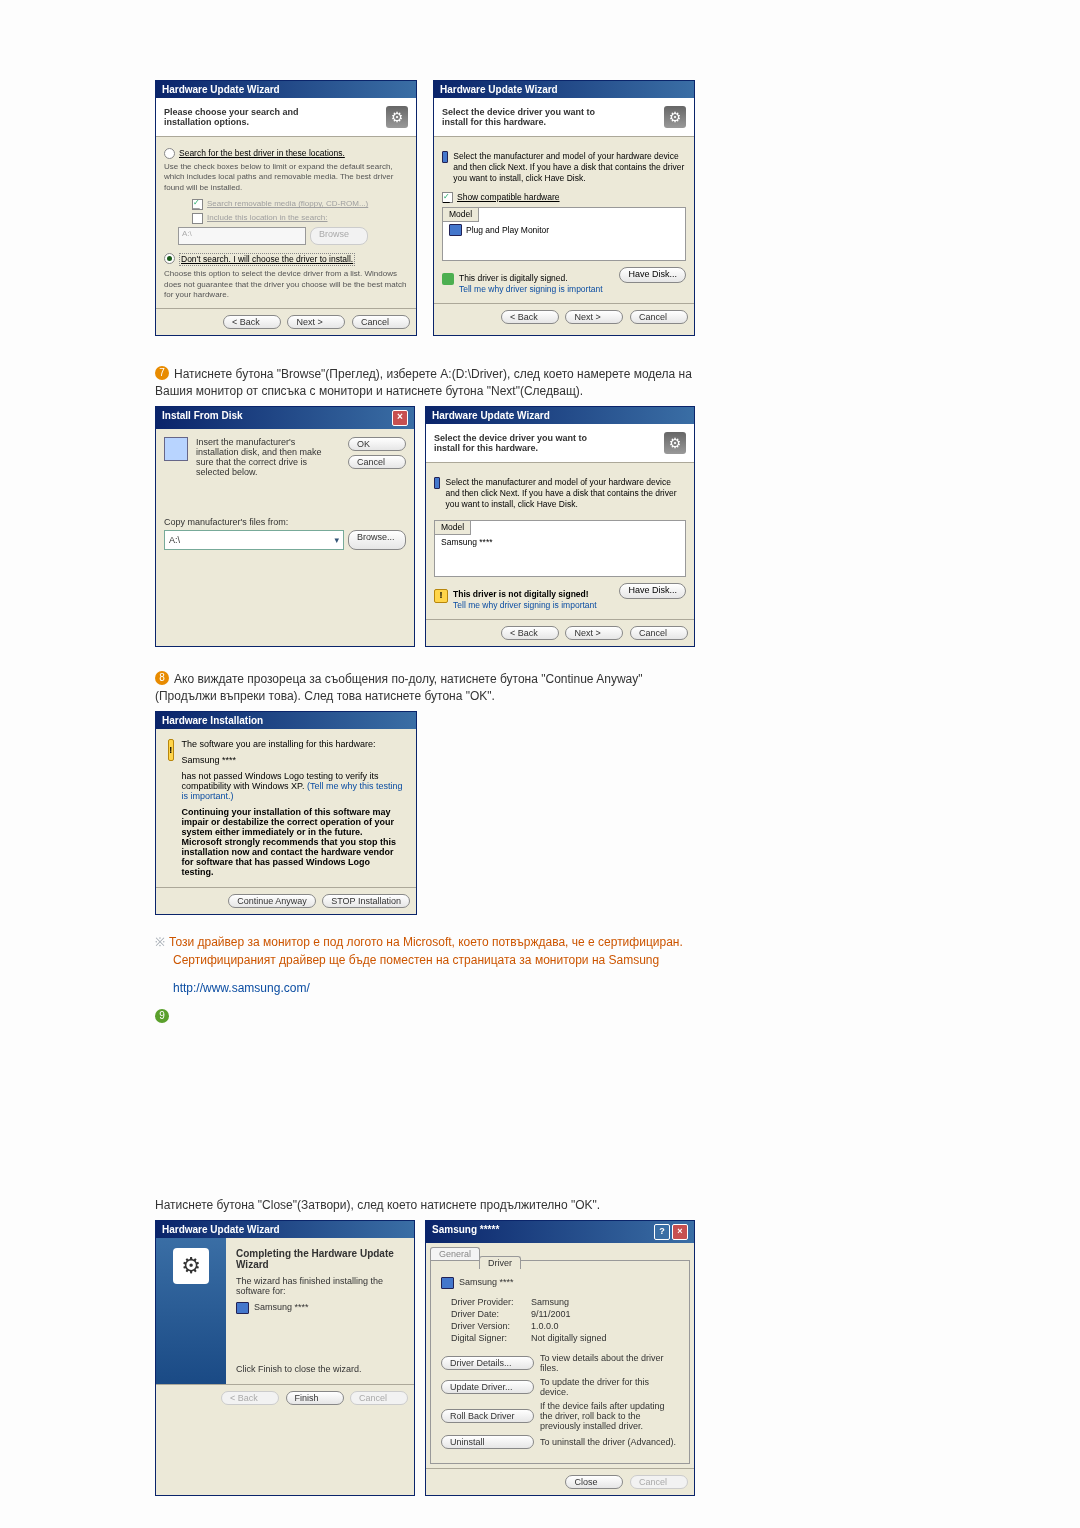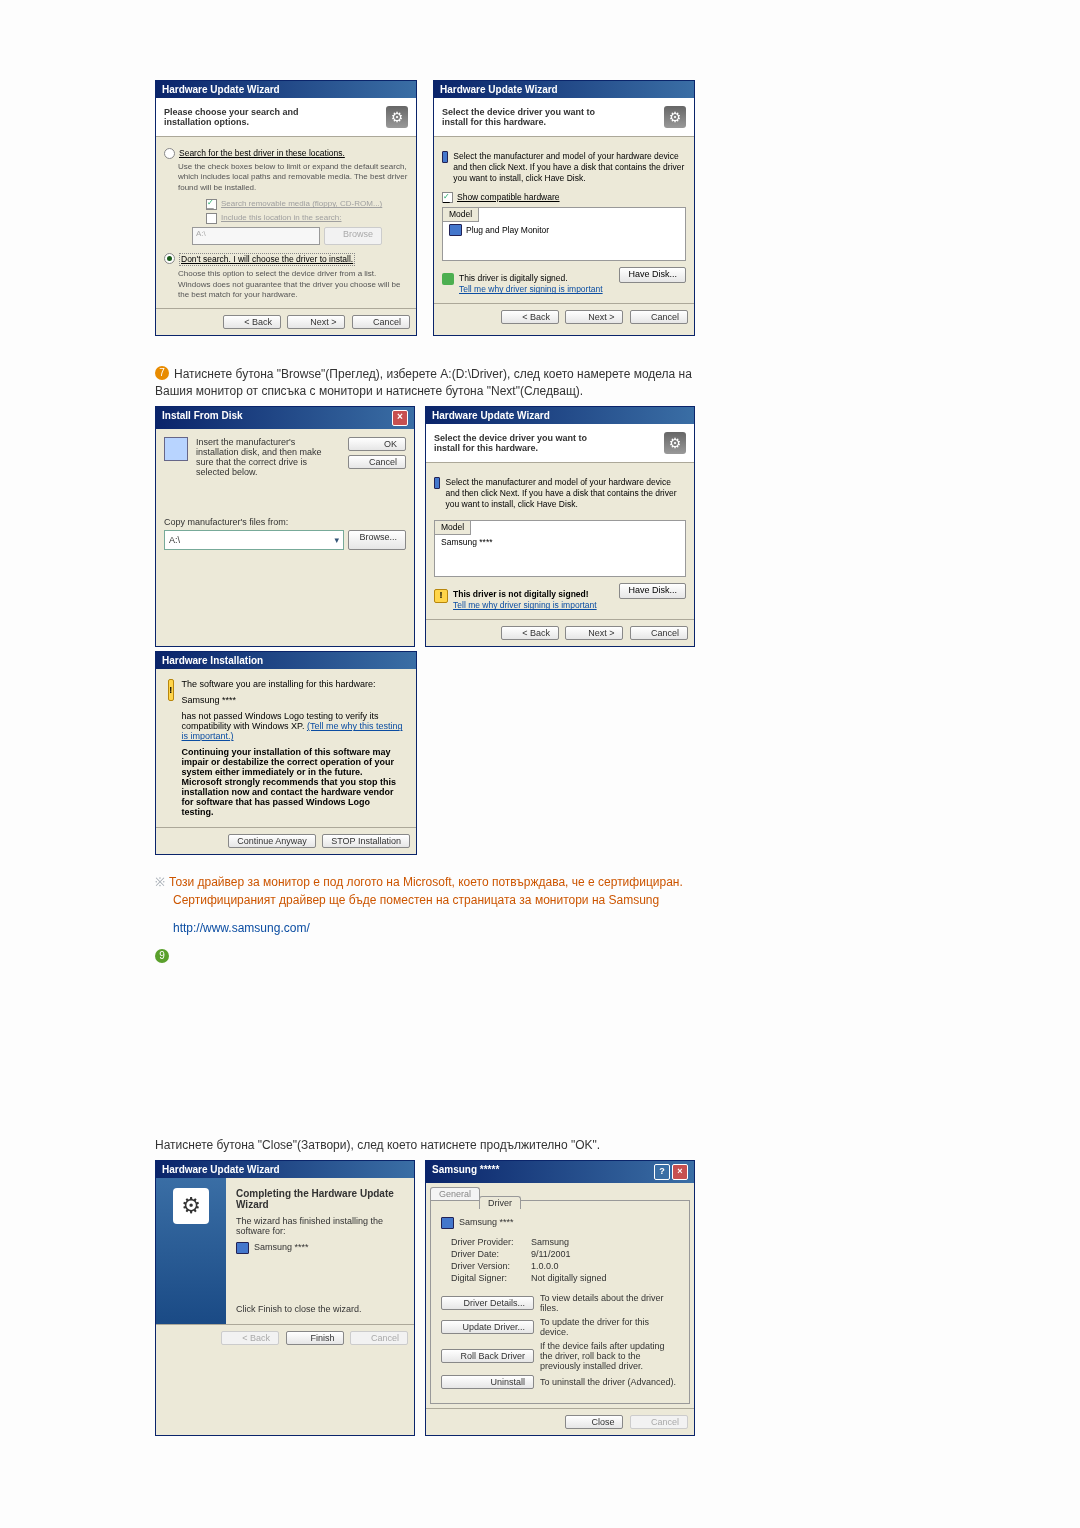--- a/index.html
+++ b/index.html
@@ -18,21 +18,21 @@
   }
   .row {
     display: flex;
     justify-content: space-between;
     gap: 10px;
     margin-bottom: 8px;
   }
   .row-mixed {
     display: flex;
     gap: 10px;
-    margin-bottom: 4px;
+    margin-bottom: 24px;
     align-items: stretch;
   }
   .wizard {
     border: 1px solid #0a246a;
     background: #ece9d8;
     width: 260px;
     font-size: 9px;
   }
   .wizard.w270 { width: 270px; }
   .wiz-title {
@@ -58,48 +58,48 @@
     border-radius: 3px;
     display: flex; align-items:center; justify-content:center;
   }
   .gear-icon::after { content:"⚙"; color:#fff; font-size:14px;}
   .wiz-body { padding: 8px; font-size:8.5px; line-height:1.3; color:#000;}
   .radio-row, .check-row { display:flex; gap:4px; margin:3px 0; align-items:flex-start;text-decoration:underline;}
   .radio, .checkbox { width:9px; height:9px; border:1px solid #888; background:#fff; flex-shrink:0;}
   .radio { border-radius:50%; position:relative;}
   .radio.selected::after{ content:""; position:absolute; inset:2px; border-radius:50%; background:#1a5b1a;}
   .check-row .checkbox.checked::after { content:"✓"; font-size:8px; color:#2a6; position:relative; top:-2px; left:0;}
-  .sub-indent { margin-left:14px; font-size:8px; color:#555;}
+  .sub-indent { font-size:8px; color:#555;}
   .disabled-text { color:#a0a0a0;padding-left:28px;}
   .input-like { border:1px solid #999; background:#f7f7f7; height:14px; padding:1px 3px; font-size:8px; display:inline-block; width:120px; color:#aaa;}
   .btn {
     border:1px solid #888;
     background:linear-gradient(#fff,#e6e6e6);
     padding:1px 8px;
     font-size:9px;
-    border-radius:2px;
+    border-radius:8px;
     display:inline-block;
     min-width:40px;
-    text-align:right;
+    text-align:left;
   }
   .btn.disabled { color:#aaa; border-color:#ccc; background:#f2f2f2;}
   .wiz-footer { border-top:1px solid #aca899; padding:6px; text-align:right;}
   .wiz-footer .btn { margin-left:4px;}
   .grey-panel {
     border:1px solid #999;
     background:#fff;
     margin:4px 0;
     min-height:16px;
     font-size:8.5px;
   }
   .grey-panel .panel-label { border:1px solid #999; border-top:none; border-left:none; display:inline-block; padding:1px 6px; background:#ece9d8;}
   .grey-panel .panel-item { padding:2px 6px; display:flex; gap:4px; align-items:center;}
   .monitor-ico { width:11px; height:10px; background:#4477cc; border:1px solid #225; border-radius:1px;}
   .signed-row { display:flex; gap:5px; align-items:flex-start; margin-top:6px;}
-  .link-text { color:#0b4da2; text-decoration:underline; cursor:pointer;text-align:center;}
+  .link-text { color:#0b4da2; cursor:pointer;text-align:center;}
   .install-from-disk { width:260px; border:1px solid #0a246a; background:#ece9d8;}
   .ifd-title { display:flex; justify-content:space-between; background:linear-gradient(90deg,#0a246a 0%,#3a6ea5 100%); color:#fff; padding:3px 6px; font-weight:bold; font-size:10px;}
   .ifd-close { background:#c75050; color:#fff; width:14px; height:14px; text-align:center; line-height:12px; border:1px solid #fff; border-radius:2px; font-size:10px;}
   .ifd-body { padding:8px; font-size:9px;}
   .hw-install { border:1px solid #0a246a; width:260px; background:#ece9d8; font-size:9px;}
   .hw-body { padding:10px 12px; display:flex; gap:8px;}
   .warn-ico { width:20px; height:20px; background:#ffd54a; border:1px solid #b8860b; display:flex; align-items:center; justify-content:center; font-weight:bold; color:#000; border-radius:2px;}
   .hw-text { font-size:9px; color:#000;}
   .step-text { font-size:12px; color:#333; margin:14px 0 6px 0; line-height:1.4;}
   .step-text-top { margin-top:30px;}
@@ -284,20 +284,23 @@
         </div>
       </div>
       <div class="wiz-footer">
         <span class="btn">&lt; Back</span>
         <span class="btn">Next &gt;</span>
         <span class="btn">Cancel</span>
       </div>
     </div>
   </div>
 
+  <div class="step-text">
+    <span class="num-badge">8</span><span>Ако виждате прозореца за съобщения по-долу, натиснете бутона "Continue Anyway"(Продължи въпреки това). След това натиснете бутона "OK".</span>
+  </div>
 
   <div class="hw-install">
     <div class="wiz-title"><span>Hardware Installation</span></div>
     <div class="hw-body">
       <div class="warn-ico">!</div>
       <div class="hw-text">
         <div>The software you are installing for this hardware:</div>
         <div style="margin:6px 0;">Samsung ****</div>
         <div>
           <span>has not passed Windows Logo testing to verify its compatibility with Windows XP.</span>

